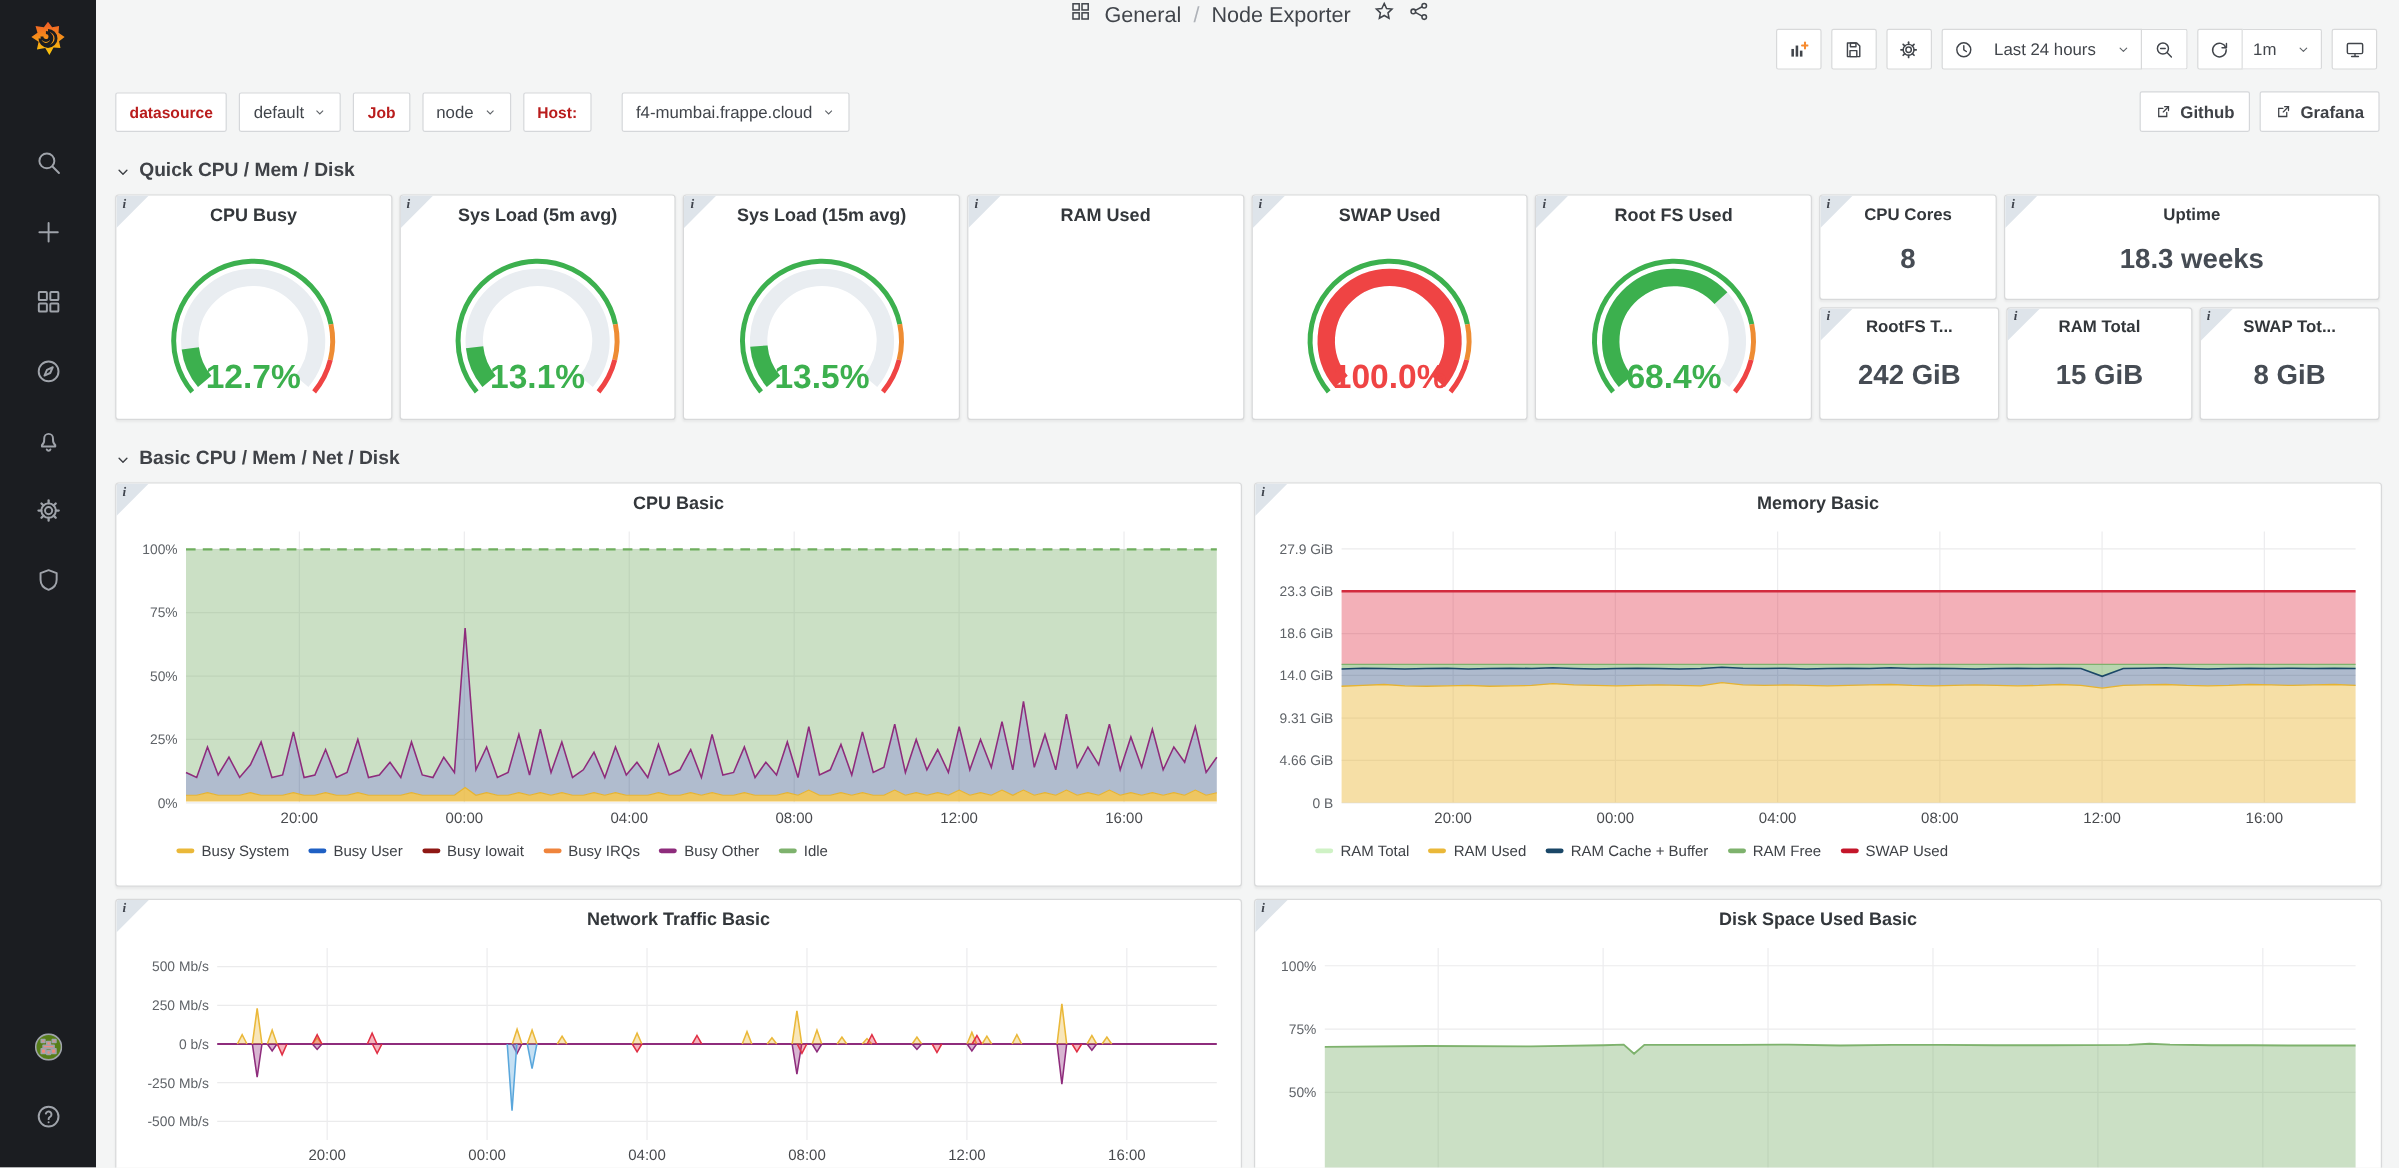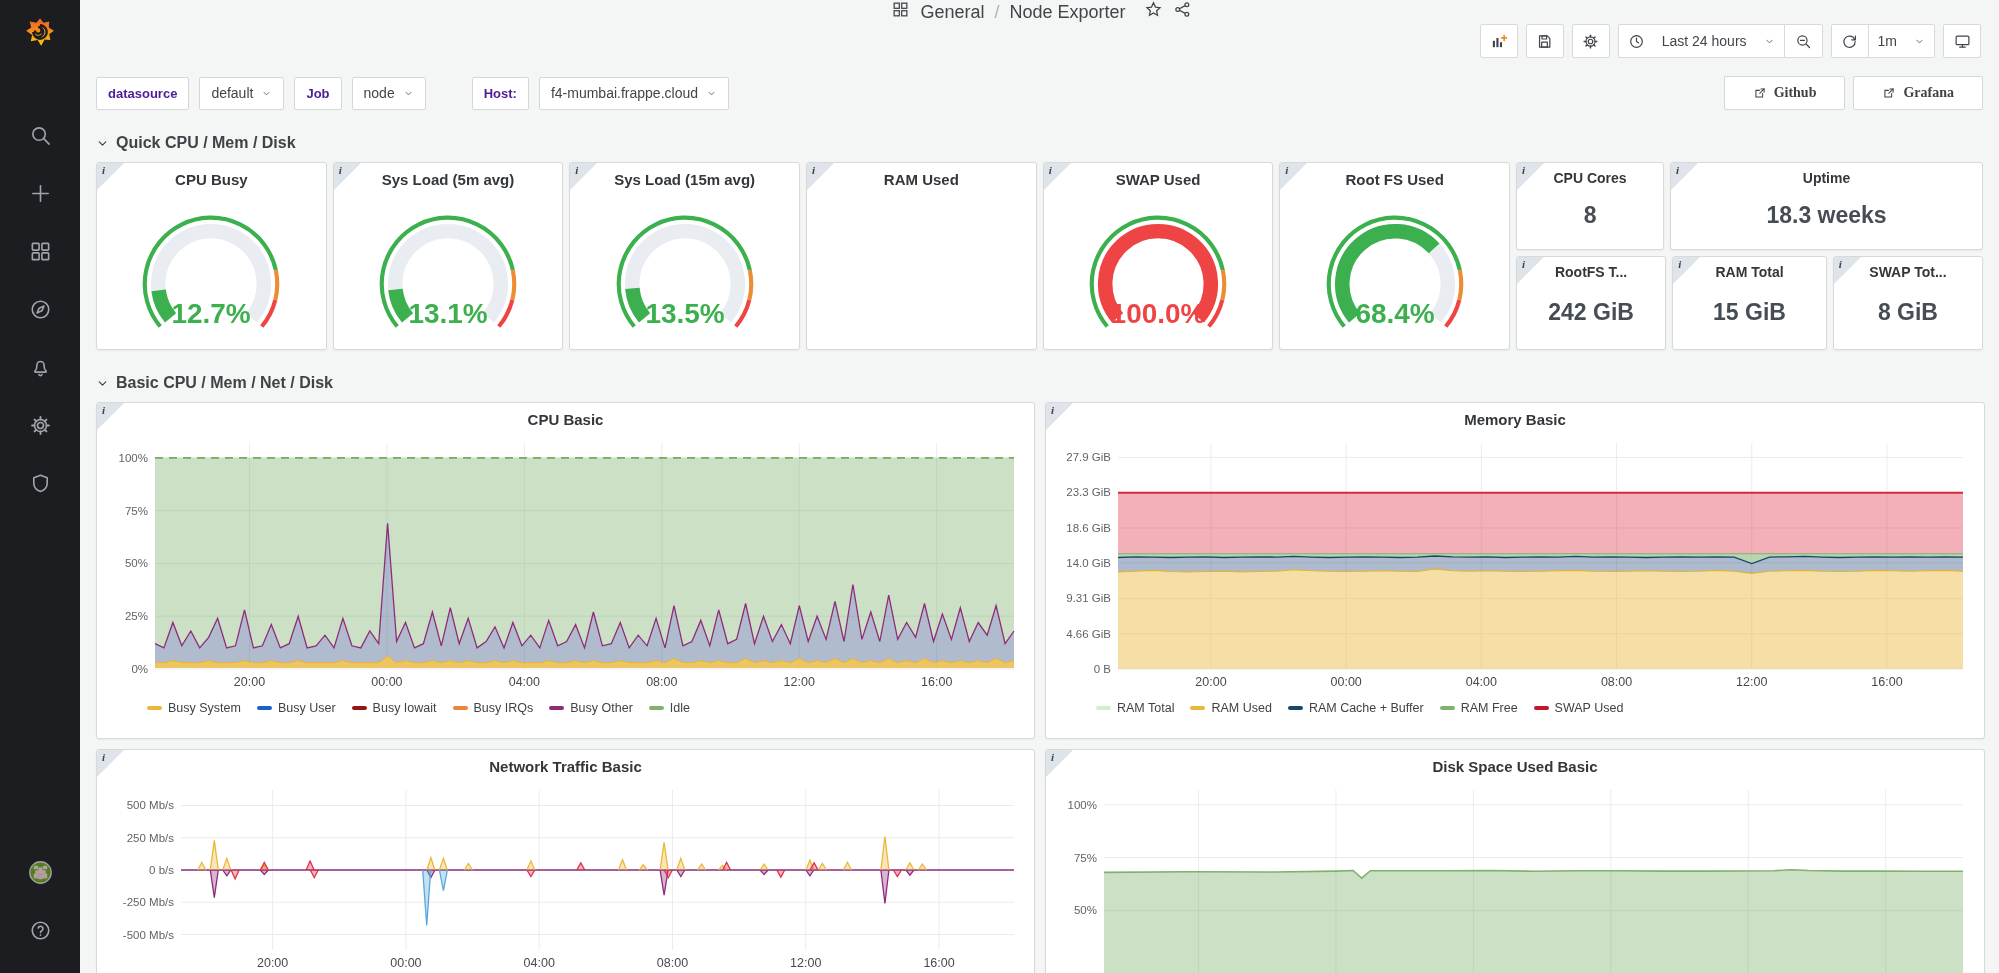--- a/index.html
+++ b/index.html
@@ -37,28 +37,28 @@
   .tgroup .tbtn:last-child { border-radius:0 2px 2px 0; border-left:none; }
 
   .content { padding:18px 16px 0 16px; }
 
   
   .frow { display:flex; align-items:center; }
   .chips { display:flex; gap:10px; }
   .chip { display:flex; }
   .cbox { background:#fff; border:1px solid #d5d7da; border-radius:2px; height:33px;
           display:flex; align-items:center; padding:0 11px; font-size:14px; }
-  .clabel { color:#4c1d95; font-weight:bold; font-size:13px; margin-right:4px; cursor:default; }
+  .clabel { color:#b91c1c; font-weight:bold; font-size:13px; margin-right:4px; cursor:default; }
   .cval { color:#41454b; gap:8px; cursor:pointer; }
   .cval svg { width:11px; height:11px; stroke:#6e7artifact;} 
   .cval svg, .tbtn .chev { width:11px; height:11px; stroke:#5f6368; fill:none; stroke-width:2; }
   .links { margin-left:auto; display:flex; gap:8px; }
   .lbtn { background:#fff; border:1px solid #d5d7da; border-radius:2px; height:34px;
-          display:flex; align-items:center; gap:7px; padding:0 28px; font-size:14px;
-          font-weight:bold; color:#3f4247; cursor:pointer;font-family:Liberation Serif, serif; }
+          display:flex; align-items:center; gap:7px; padding:0 12px; font-size:14px;
+          font-weight:bold; color:#3f4247; cursor:pointer; }
   .lbtn svg { width:14px; height:14px; stroke:#3f4247; fill:none; stroke-width:1.8;
               stroke-linecap:round; }
 
   
   .sech { display:flex; align-items:center; gap:7px; margin:24px 0 10px 0; font-size:16px;
           font-weight:bold; color:#3f4247; cursor:pointer; }
   .sech svg { width:13px; height:13px; stroke:#3f4247; fill:none; stroke-width:2.2;
               stroke-linecap:round; stroke-linejoin:round; }
 
   
@@ -315,21 +315,21 @@
             </div>
             <div class="chip" style="gap: 6px;">
               <div class="cbox clabel">Job</div>
               <div class="cbox cval">
                 <span>node</span>
                 <svg viewBox="0 0 24 24" style="width:11px;height:11px;stroke:#5f6368;fill:none;stroke-width:2">
                   <polyline points="6 9 12 15 18 9"></polyline>
                 </svg>
               </div>
             </div>
-            <div class="chip" style="gap: 6px; margin-left: 36px;">
+            <div class="chip" style="gap: 21px;">
               <div class="cbox clabel">Host:</div>
               <div class="cbox cval">
                 <span>f4-mumbai.frappe.cloud</span>
                 <svg viewBox="0 0 24 24" style="width:11px;height:11px;stroke:#5f6368;fill:none;stroke-width:2">
                   <polyline points="6 9 12 15 18 9"></polyline>
                 </svg>
               </div>
             </div>
           </div>
         <div class="links" id="links">

